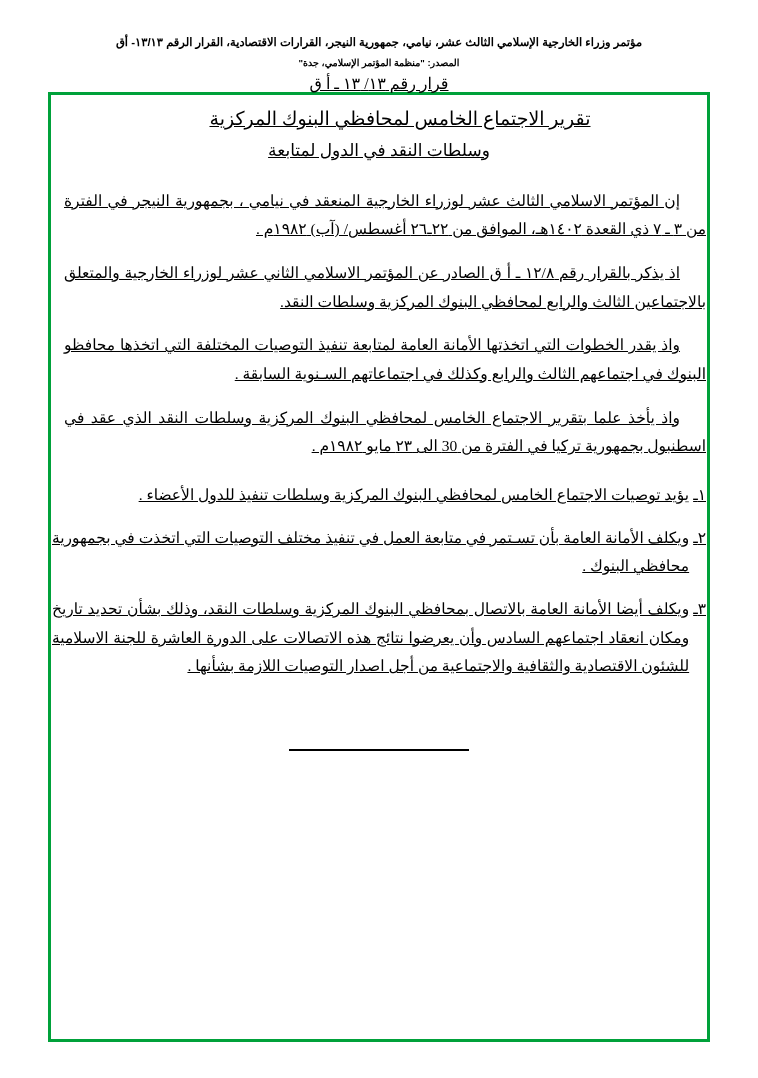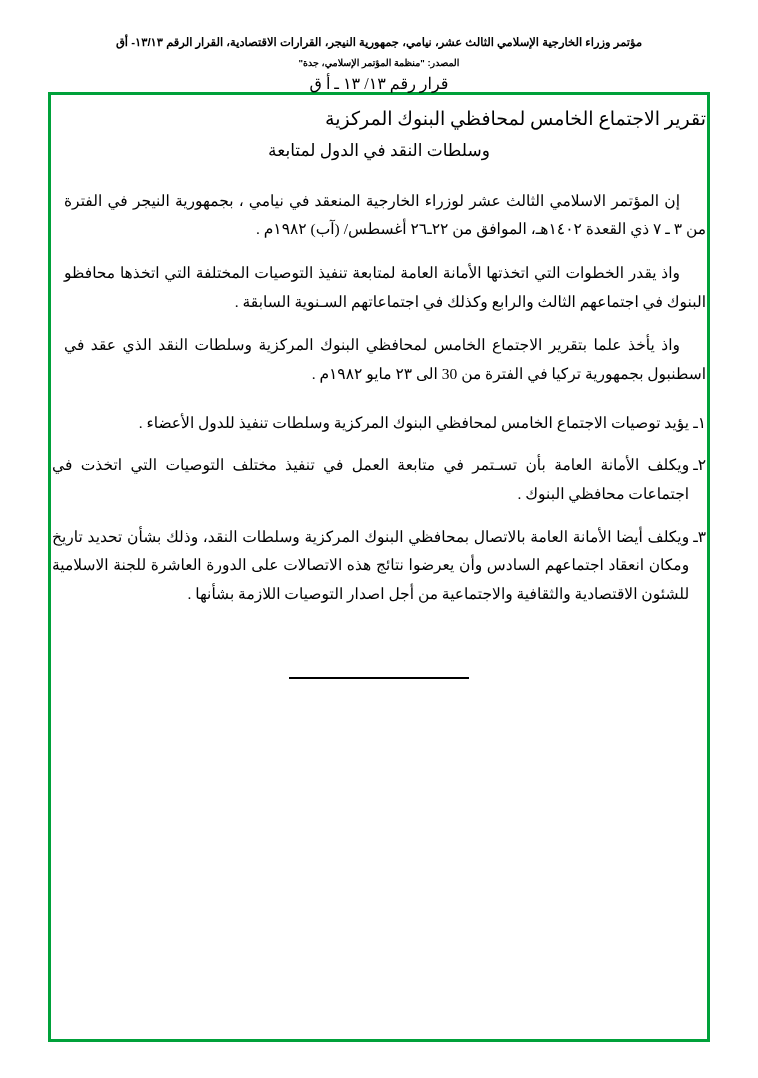--- a/index.html
+++ b/index.html
@@ -62,30 +62,31 @@
   }
 
   
   .content {
     position: absolute;
     top: 70px;
     left: 52px;
     right: 52px;
     direction: rtl;
     text-align: right;
+    text-decoration: underline;
   }
 
   .decision-no {
     text-align: center;
     font-size: 16px;
     line-height: 1.7;
     margin-bottom: 6px;
   }
   .doc-title {
-    text-align: right;
+    text-align: center;
     font-size: 19px;
     line-height: 1.65;
     margin-bottom: 2px;
     padding-left: 42px;
   }
   .doc-subtitle {
     text-align: center;
     font-size: 17px;
     line-height: 1.65;
     margin-bottom: 22px;
@@ -145,31 +146,32 @@
 
   <div class="green-frame" style="border-color: rgb(0, 161, 58);"></div>
 
   <div class="content">
 
     <div class="decision-no">قرار رقم ١٣/ ١٣ ـ أ ق</div>
     <div class="doc-title">تقرير الاجتماع الخامس لمحافظي البنوك المركزية</div>
     <div class="doc-subtitle">وسلطات النقد في الدول لمتابعة</div>
 
     <p class="para">إن المؤتمر الاسلامي الثالث عشر لوزراء الخارجية المنعقد في نيامي ، بجمهورية النيجر في الفترة من ٣ ـ ٧ ذي القعدة ١٤٠٢هـ، الموافق من ٢٢ـ٢٦ أغسطس/ (آب) ١٩٨٢م .</p>
+    <p class="para">اذ يذكر بالقرار رقم ١٢/٨ ـ أ ق الصادر عن المؤتمر الاسلامي الثاني عشر لوزراء الخارجية والمتعلق بالاجتماعين الثالث والرابع لمحافظي البنوك المركزية وسلطات النقد.</p>
     <p class="para">واذ يقدر الخطوات التي اتخذتها الأمانة العامة لمتابعة تنفيذ التوصيات المختلفة التي اتخذها محافظو البنوك في اجتماعهم الثالث والرابع وكذلك في اجتماعاتهم السـنوية السابقة .</p>
     <p class="para">واذ يأخذ علما بتقرير الاجتماع الخامس لمحافظي البنوك المركزية وسلطات النقد الذي عقد في اسطنبول بجمهورية تركيا في الفترة من 30 الى ٢٣ مايو ١٩٨٢م .</p>
 
     <div class="clauses">
       <div class="clause">
         <span class="clause-num">١ـ</span>
         <span class="clause-text">يؤيد توصيات الاجتماع الخامس لمحافظي البنوك المركزية وسلطات تنفيذ للدول الأعضاء .</span>
       </div>
       <div class="clause">
         <span class="clause-num">٢ـ</span>
-        <span class="clause-text">ويكلف الأمانة العامة بأن تسـتمر في متابعة العمل في تنفيذ مختلف التوصيات التي اتخذت في اجتماعات محافظي البنوك .</span>
+        <span class="clause-text">ويكلف الأمانة العامة بأن تسـتمر في متابعة العمل في تنفيذ مختلف التوصيات التي اتخذت في بجمهورية محافظي البنوك .</span>
       </div>
       <div class="clause">
         <span class="clause-num">٣ـ</span>
         <span class="clause-text">ويكلف أيضا الأمانة العامة بالاتصال بمحافظي البنوك المركزية وسلطات النقد، وذلك بشأن تحديد تاريخ ومكان انعقاد اجتماعهم السادس وأن يعرضوا نتائج هذه الاتصالات على الدورة العاشرة للجنة الاسلامية للشئون الاقتصادية والثقافية والاجتماعية من أجل اصدار التوصيات اللازمة بشأنها .</span>
       </div>
     </div>
 
     <div class="rule-wrap">
       <span class="rule"></span>
     </div>

